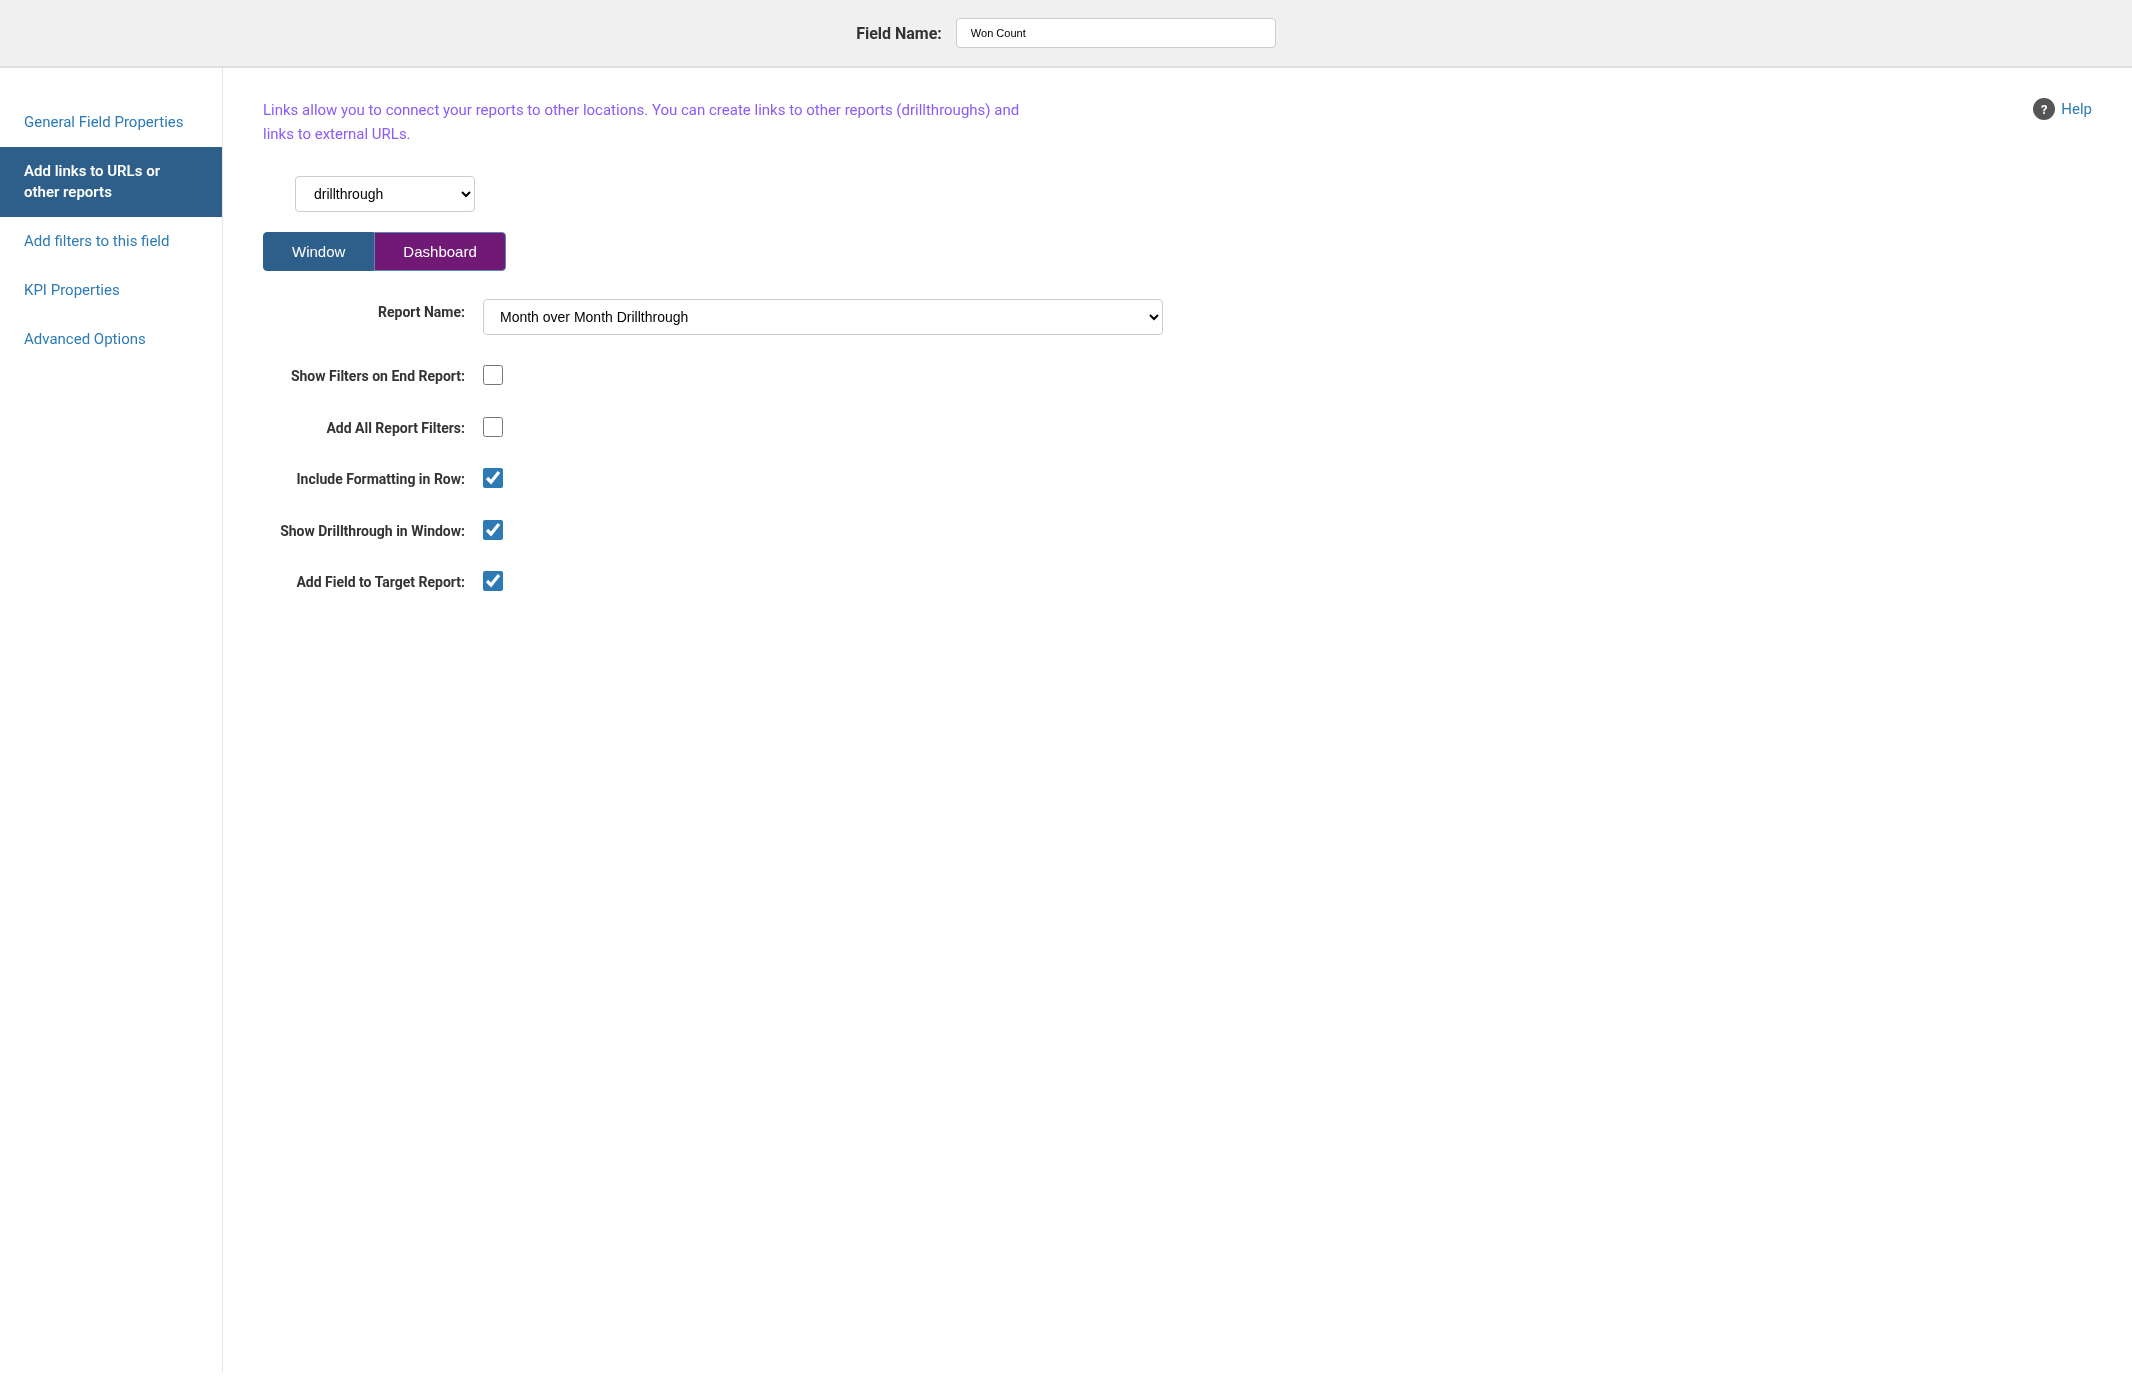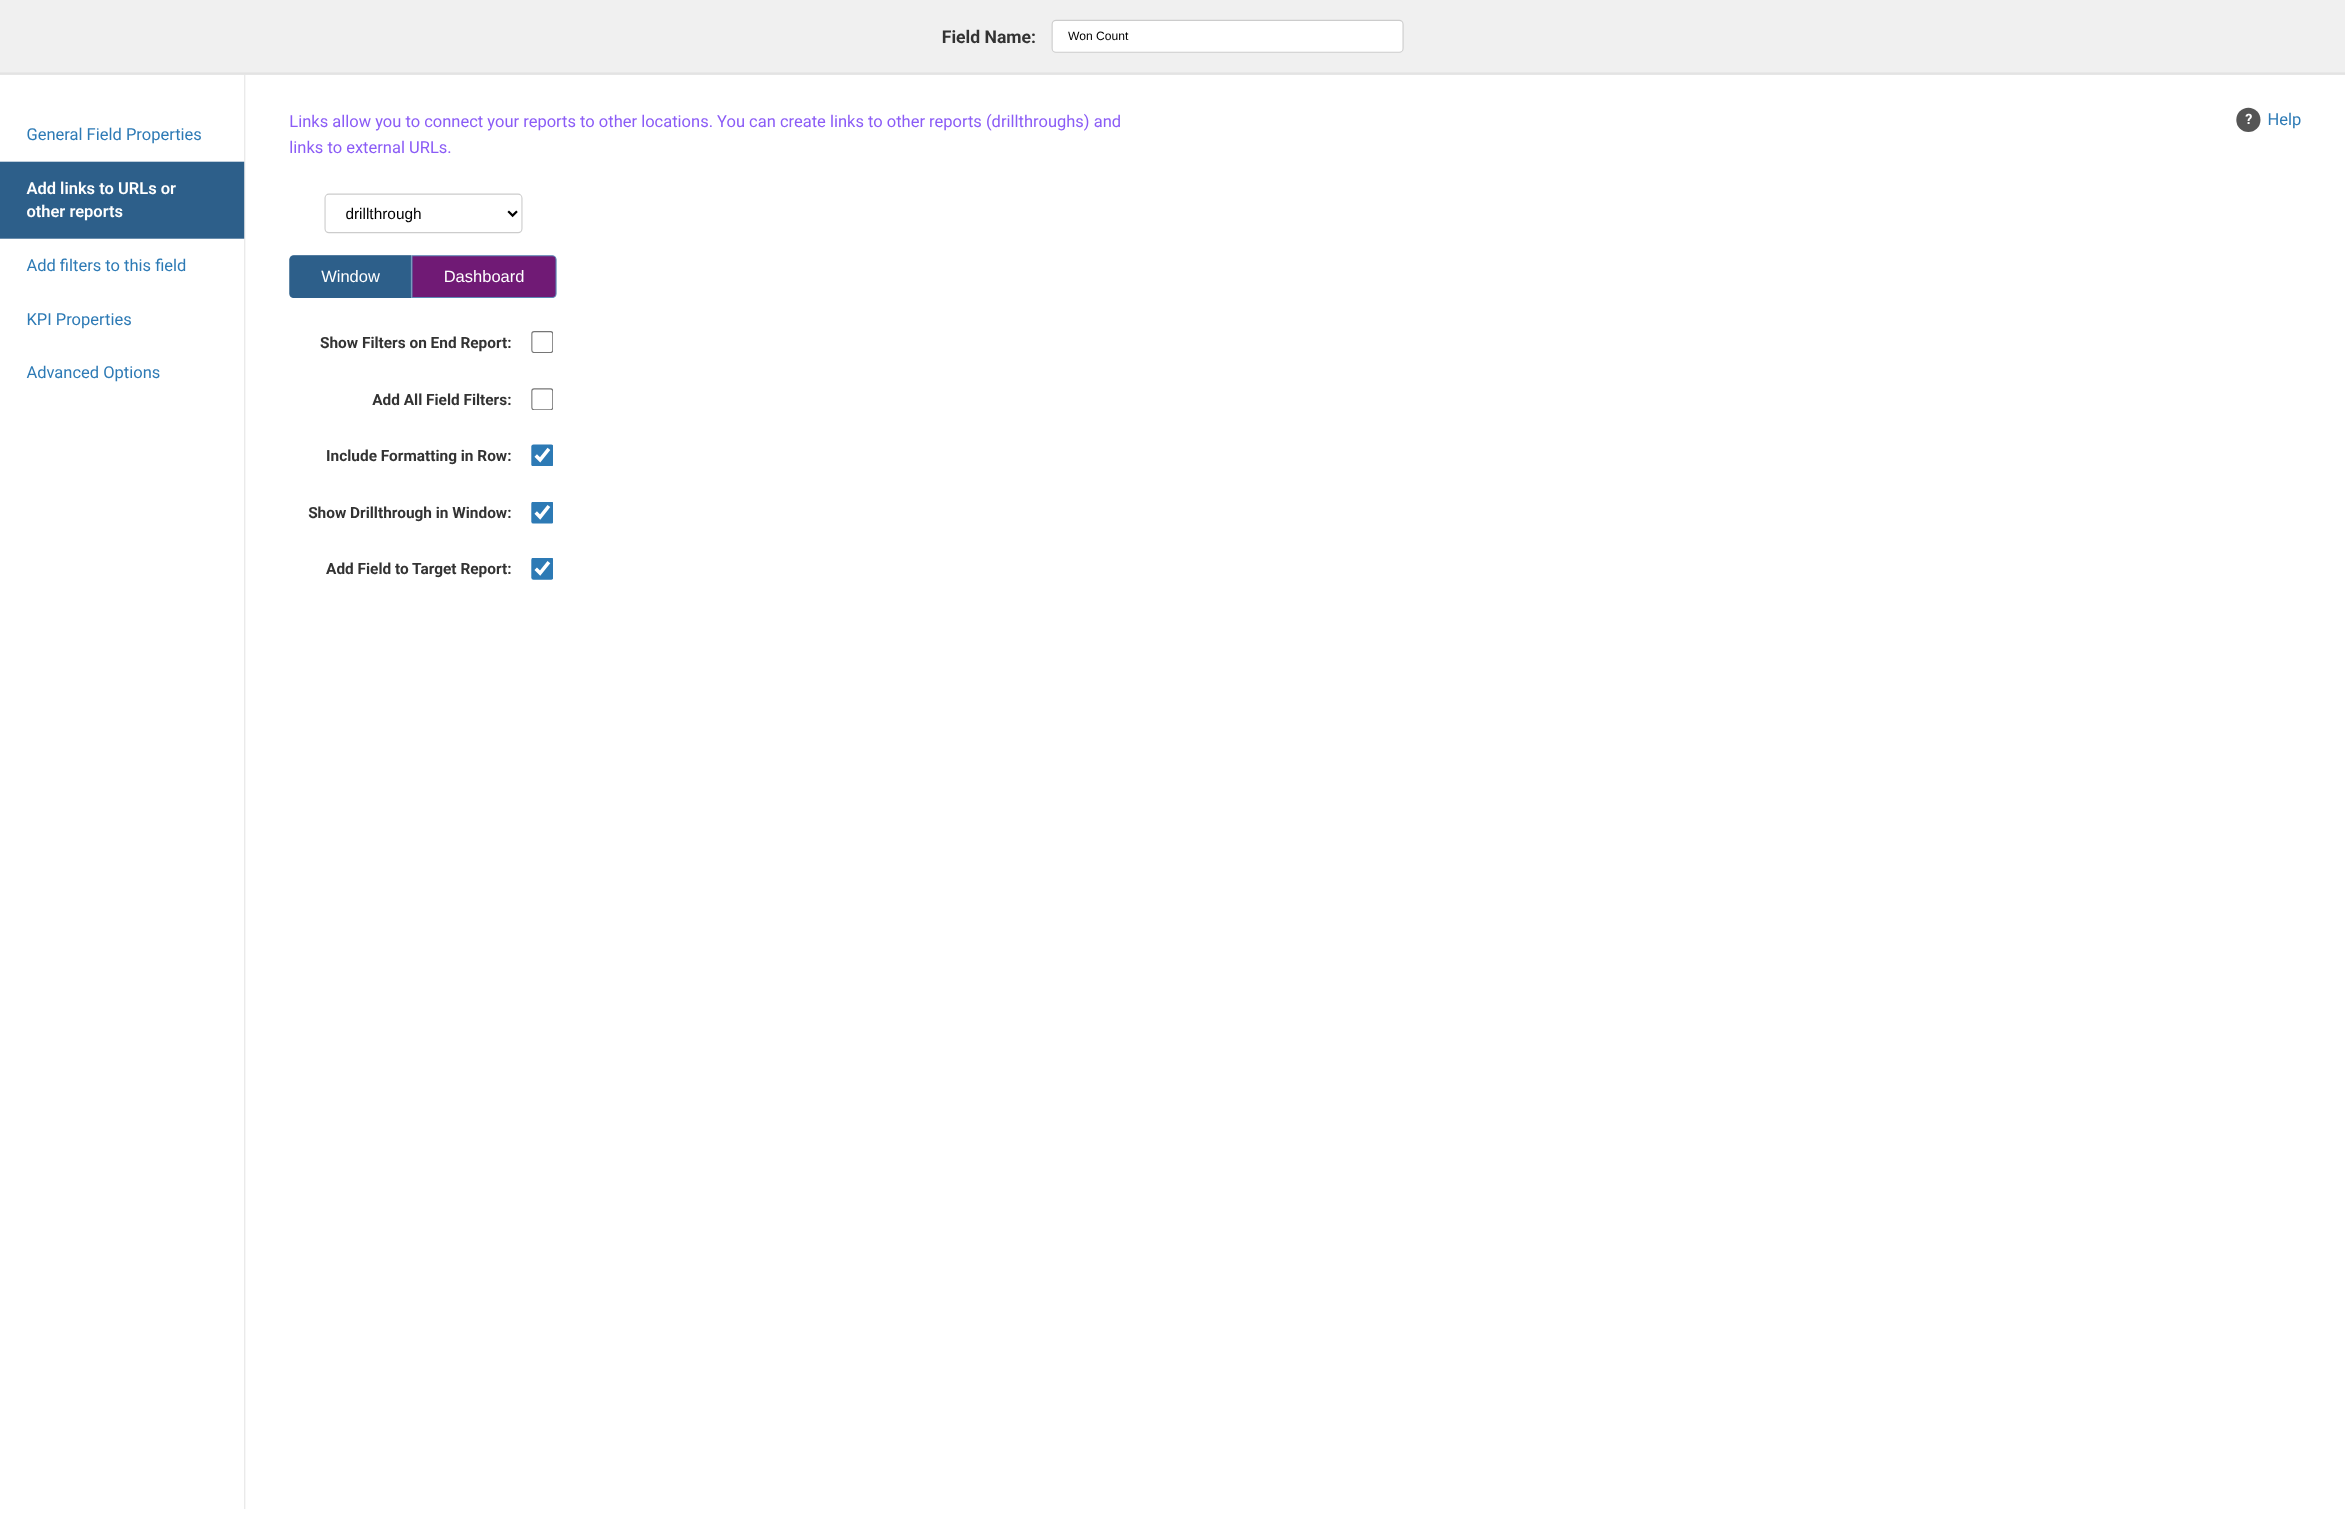--- a/index.html
+++ b/index.html
@@ -243,30 +243,40 @@
       </select>
     </div>
 
     <div class="tabs-row">
       <button class="tab-button active">Window</button>
       <button class="tab-button">Dashboard</button>
     </div>
 
     <div class="form-section">
 
+      <div class="form-row">
+        <div class="form-label">Report Name:</div>
+        <div class="form-control">
+          <select class="report-name-select">
+            <option>Month over Month Drillthrough</option>
+            <option>Sales Report</option>
+            <option>Pipeline Report</option>
+          </select>
+        </div>
+      </div>
 
       <div class="form-row">
         <div class="form-label">Show Filters on End Report:</div>
         <div class="form-control">
           <input type="checkbox" class="checkbox-input" style="">
         </div>
       </div>
 
       <div class="form-row">
-        <div class="form-label">Add All Field Filters:</div>
+        <div class="form-label">Add All Report Filters:</div>
         <div class="form-control">
           <input type="checkbox" class="checkbox-input" style="">
         </div>
       </div>
 
       <div class="form-row">
         <div class="form-label">Include Formatting in Row:</div>
         <div class="form-control">
           <input type="checkbox" class="checkbox-input" checked="" style="">
         </div>

